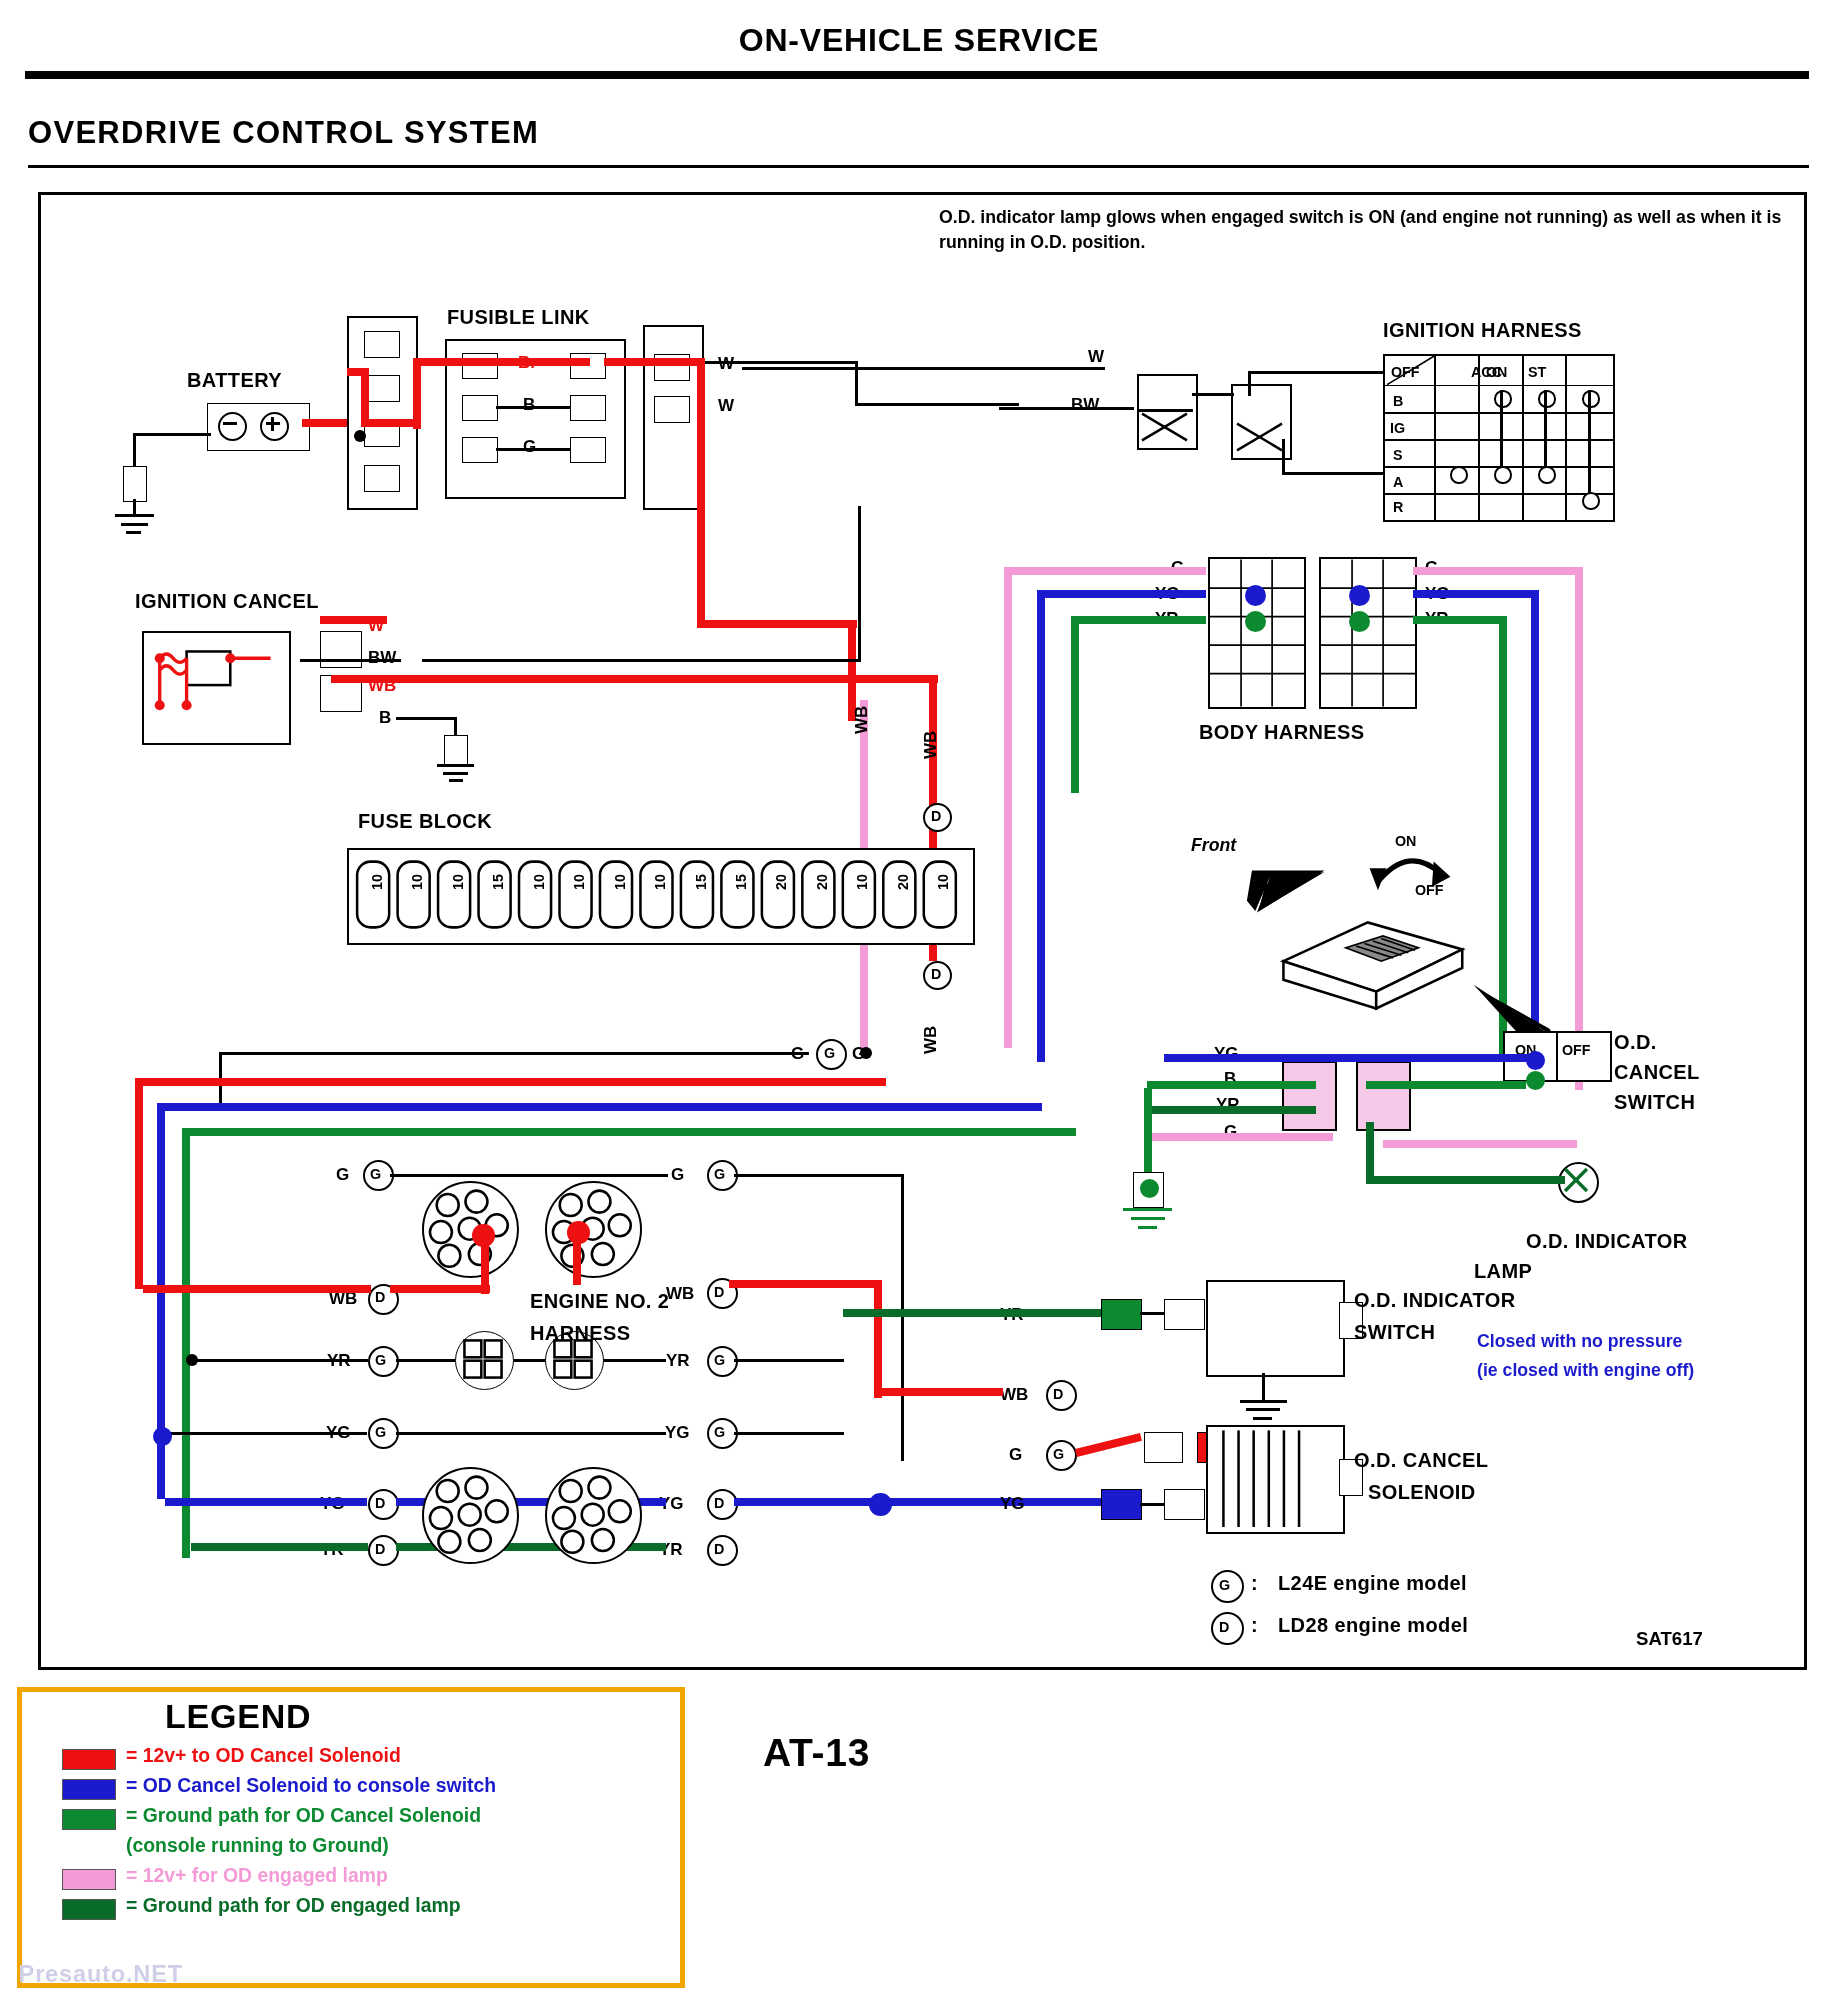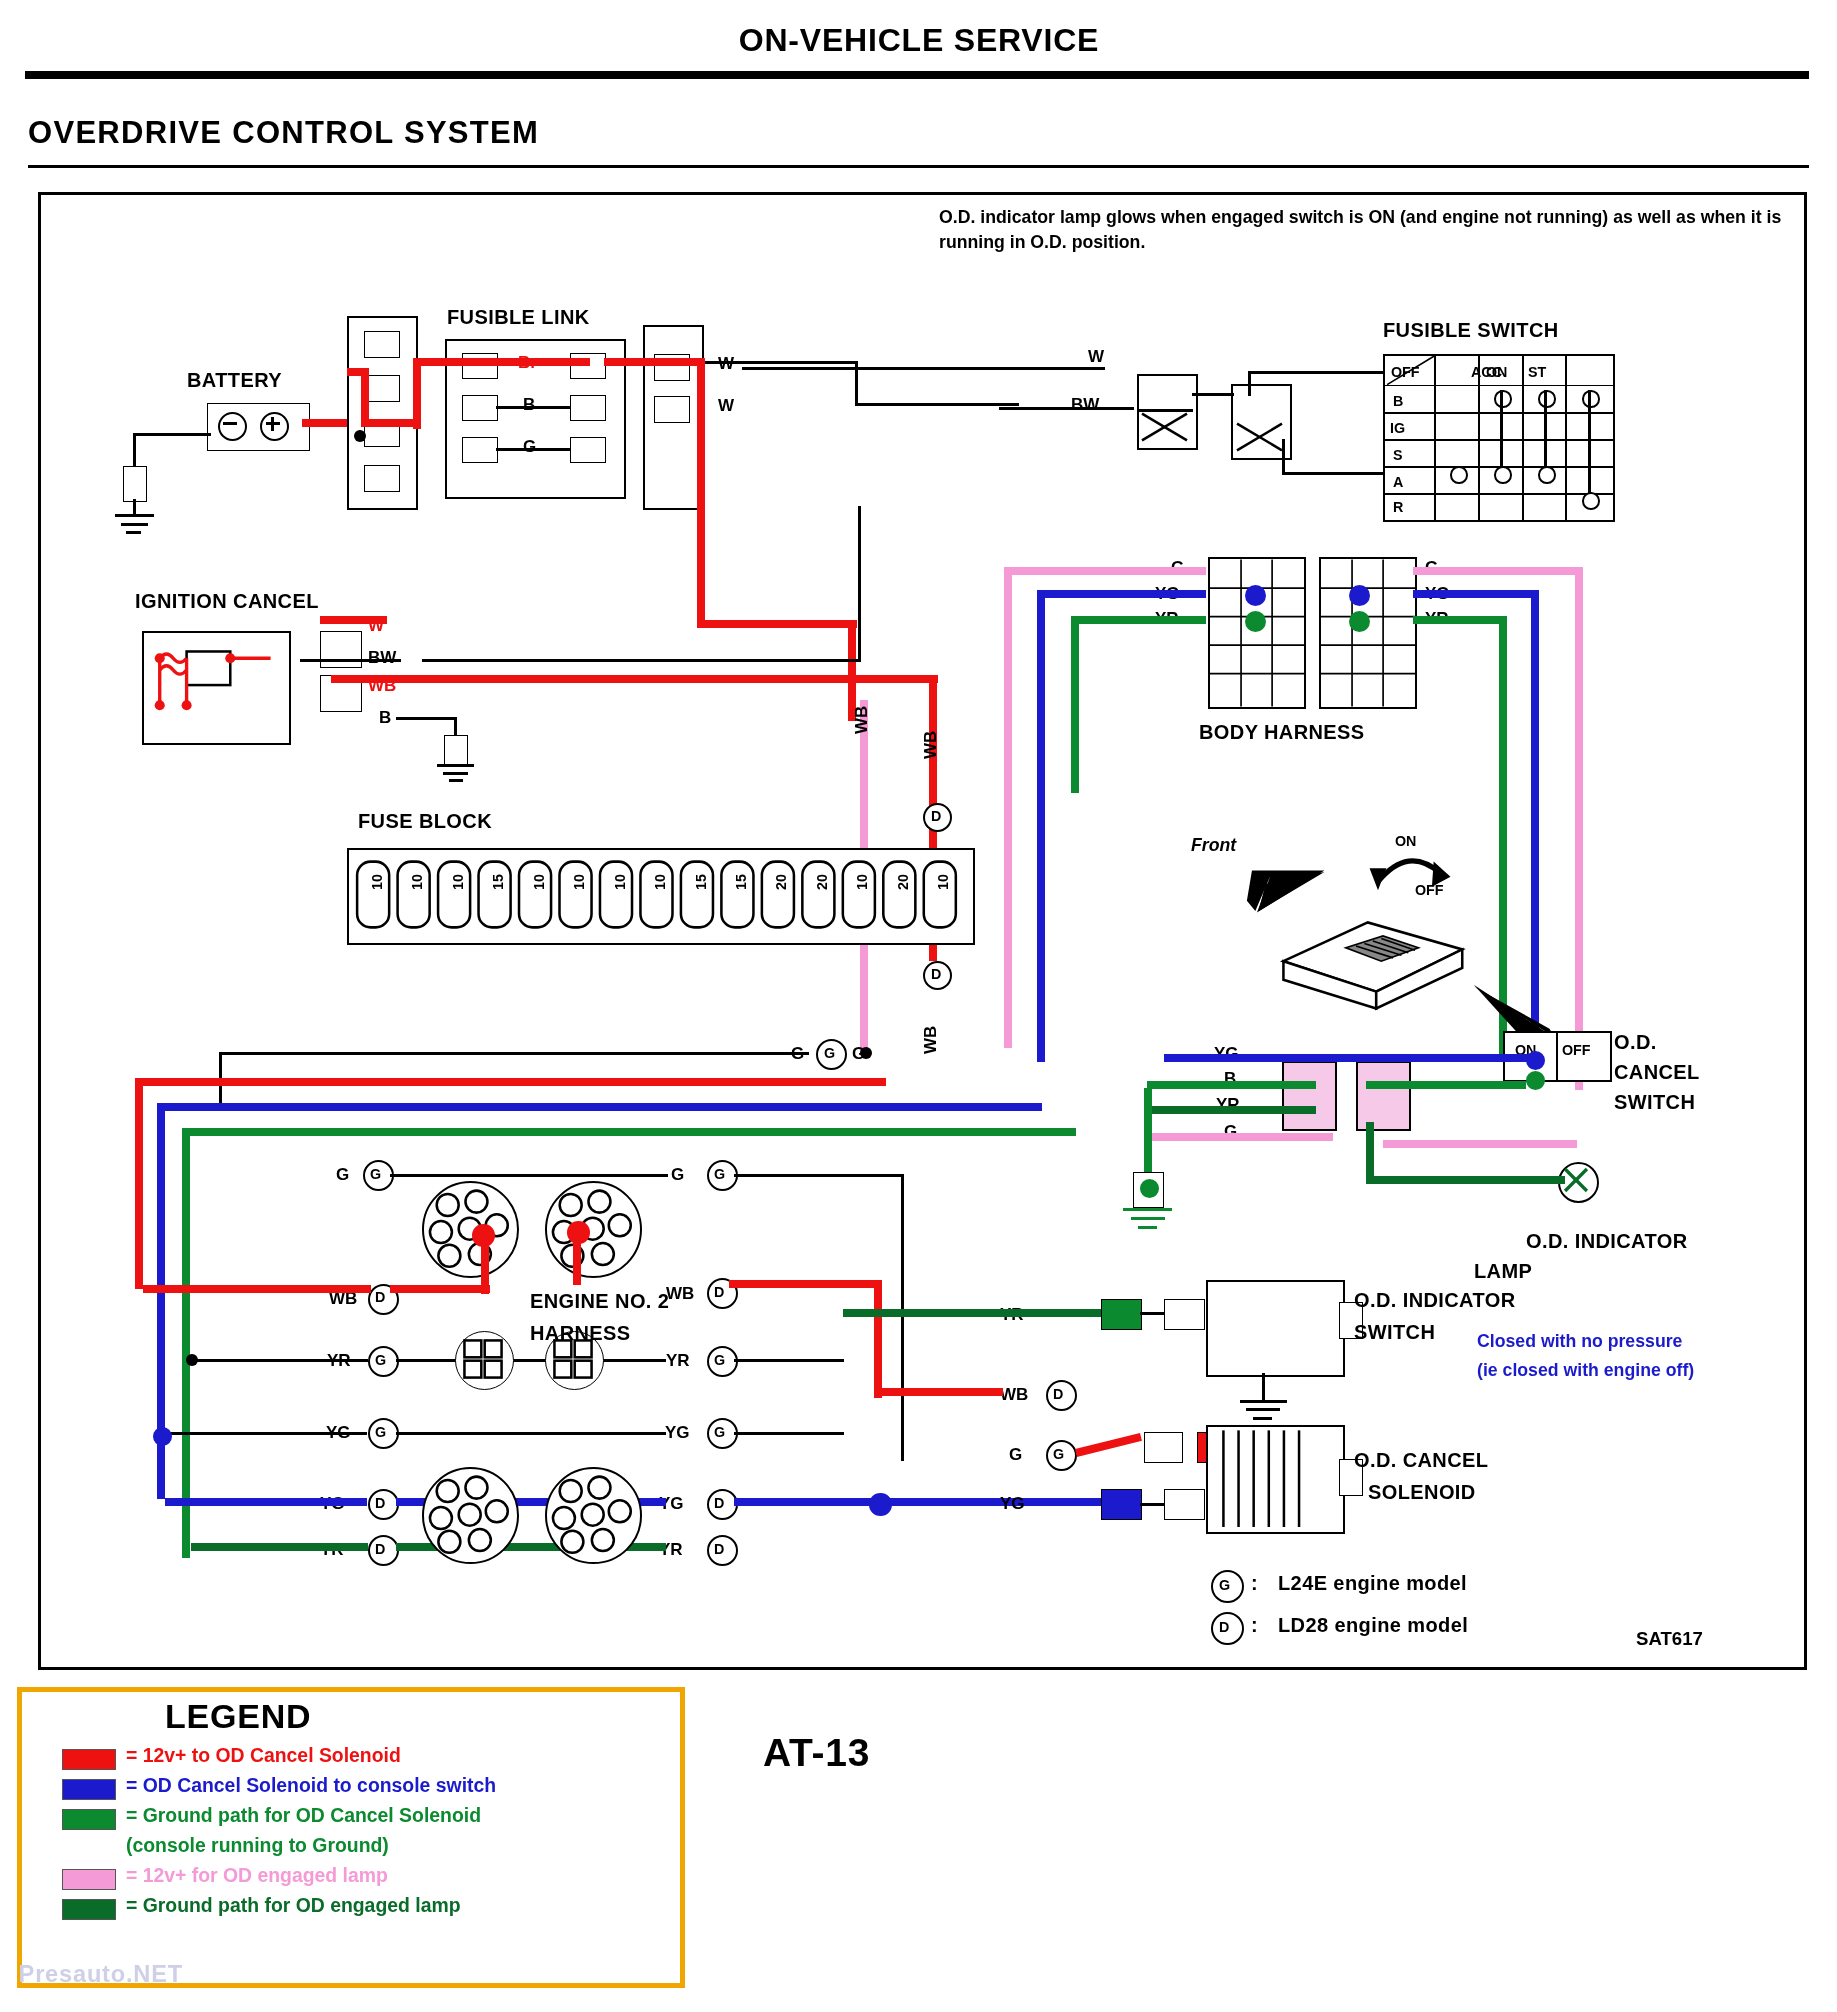--- a/index.html
+++ b/index.html
@@ -144,21 +144,21 @@
         <line x1="2" y1="2" x2="56" y2="34" stroke="#000" stroke-width="3"></line>
         <line x1="56" y1="2" x2="2" y2="34" stroke="#000" stroke-width="3"></line>
       </svg>
   </div>
   <div class="abs hline" style="left:1192px;top:393px;width:42px;"></div>
   <div class="abs hline" style="left:1248px;top:371px;width:135px;"></div>
   <div class="abs vline" style="left:1248px;top:371px;height:25px;"></div>
   <div class="abs hline" style="left:1282px;top:472px;width:101px;"></div>
   <div class="abs vline" style="left:1282px;top:439px;height:35px;"></div>
 
-  <div class="abs lbl" style="left:1383px;top:319px;">FUSIBLE SWITCH</div>
+  <div class="abs lbl" style="left:1383px;top:319px;">IGNITION HARNESS</div>
   <div class="abs box" style="left:1383px;top:354px;width:228px;height:164px;">
     <div style="position:absolute;left:0;top:0;width:228px;height:29px;border-bottom:1.7px solid #000;"></div>
     <div style="position:absolute;left:49px;top:0;width:1.7px;height:164px;background:#000;"></div>
     <div style="position:absolute;left:93px;top:0;width:1.7px;height:164px;background:#000;"></div>
     <div style="position:absolute;left:137px;top:0;width:1.7px;height:164px;background:#000;"></div>
     <div style="position:absolute;left:180px;top:0;width:1.7px;height:164px;background:#000;"></div>
     <div style="position:absolute;left:0;top:56px;width:228px;height:1.7px;background:#000;"></div>
     <div style="position:absolute;left:0;top:83px;width:228px;height:1.7px;background:#000;"></div>
     <div style="position:absolute;left:0;top:110px;width:228px;height:1.7px;background:#000;"></div>
     <div style="position:absolute;left:0;top:137px;width:228px;height:1.7px;background:#000;"></div>

